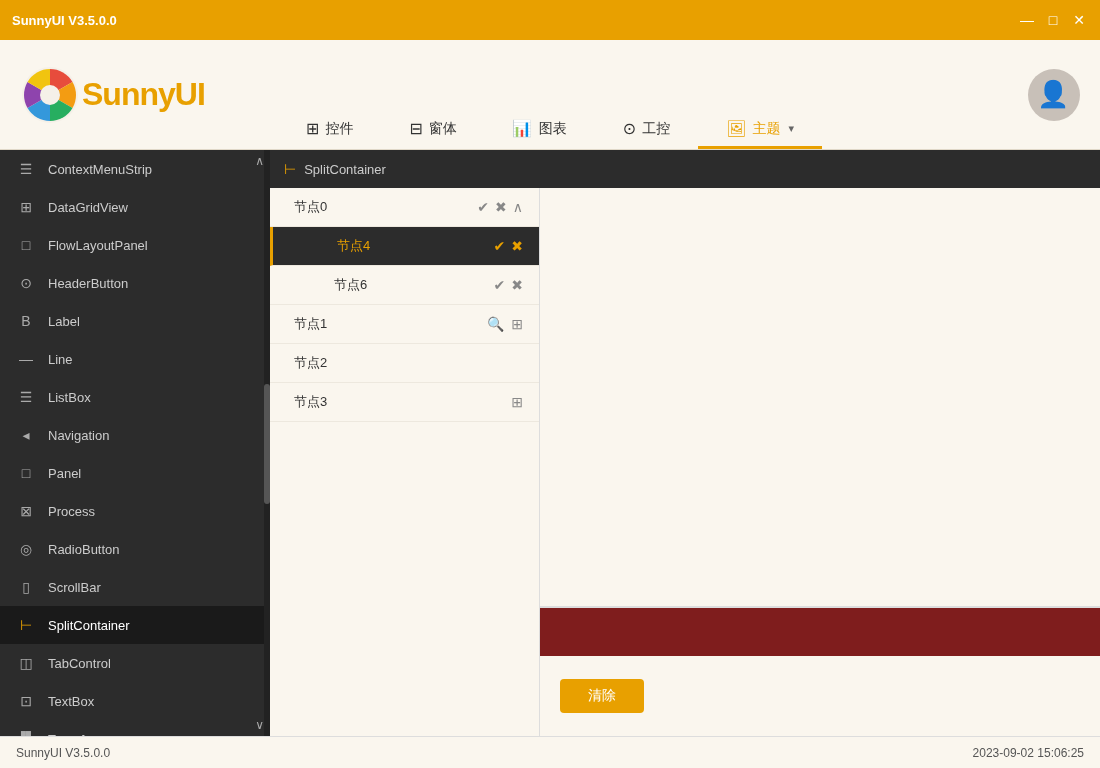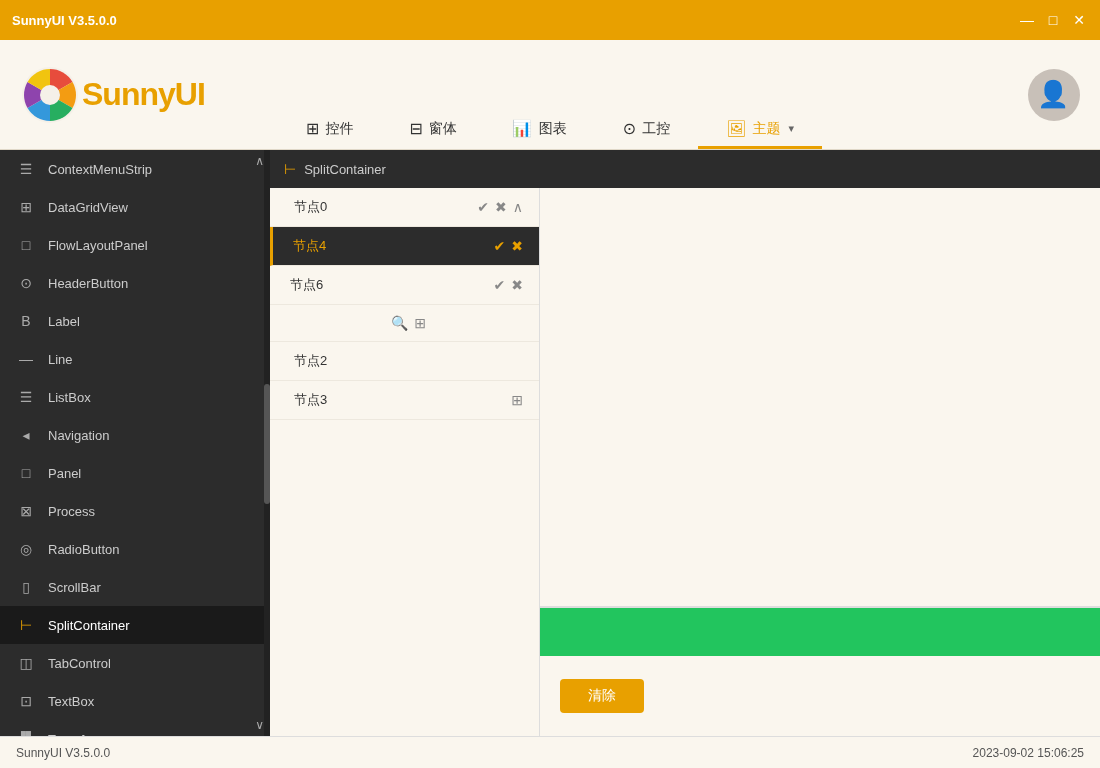--- a/index.html
+++ b/index.html
@@ -157,26 +157,26 @@
       color: #333;
       border-bottom: 1px solid #ede8de;
       cursor: pointer;
     }
     .tree-node.selected { background: #2c2c2c; color: #e8a000; }
     .tree-node.selected .node-actions span { color: #e8a000; }
     .tree-node .node-label { flex: 1; }
     .tree-node .node-actions { display: flex; gap: 6px; align-items: center; }
     .tree-node .node-actions span { font-size: 14px; color: #888; cursor: pointer; }
 
-    .node-indent-1 { padding-left: 20px; }
+    .node-indent-1 { padding-left: 64px; }
 
     
     .display-area {
       flex: 1;
-      background: #22c55e;
+      background: #7f1d1d;
       position: relative;
       display: flex;
       flex-direction: column;
       gap: 48px;
     }
 
     .display-top {
       flex: 1;
       background: #faf6ee;
       border-bottom: 2px solid #ddd;
@@ -380,20 +380,21 @@
             </div>
           </div>
           <div class="tree-node node-indent-1">
             <span class="node-label">节点6</span>
             <div class="node-actions">
               <span>✔</span>
               <span>✖</span>
             </div>
           </div>
           <div class="tree-node">
+            <span class="node-label">节点1</span>
             <div class="node-actions">
               <span>🔍</span>
               <span>⊞</span>
             </div>
           </div>
           <div class="tree-node">
             <span class="node-label">节点2</span>
           </div>
           <div class="tree-node">
             <span class="node-label">节点3</span>

